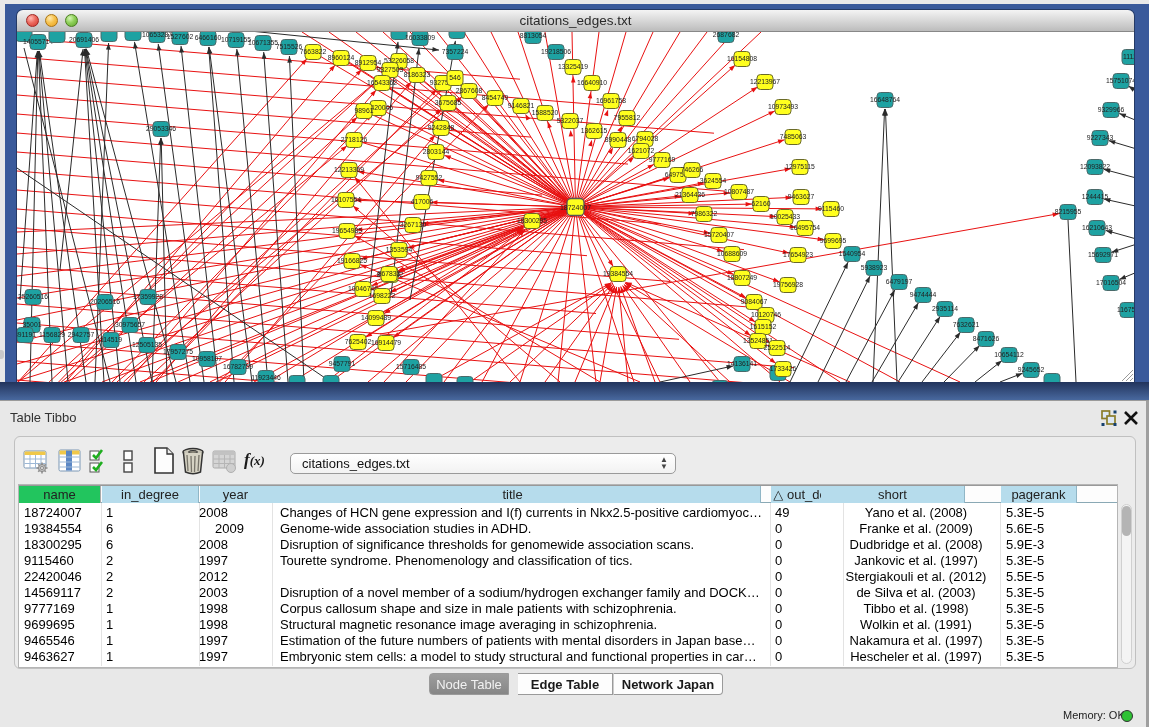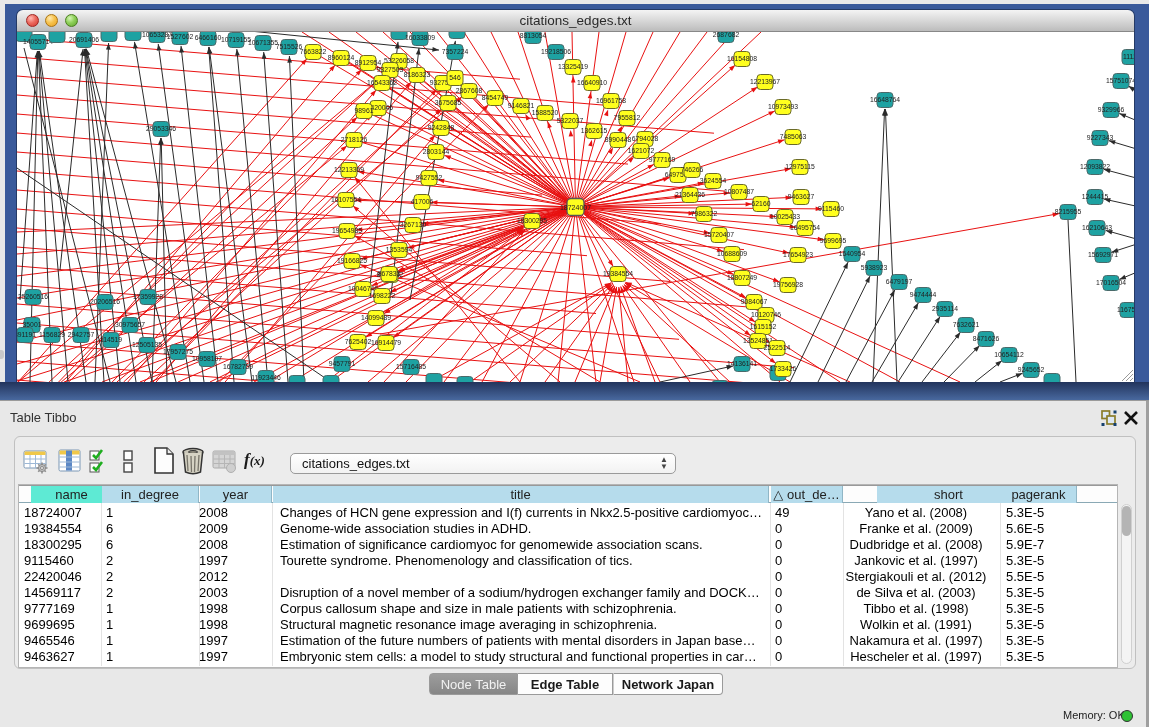--- a/index.html
+++ b/index.html
@@ -25,21 +25,21 @@
 #tbody{position:absolute;left:19px;top:503px;width:1098px;height:163px;background:#fff;overflow:hidden}
 .trow{position:absolute;left:0;width:1098px;height:16px;font-size:13px;color:#000}
 .trow span{position:absolute;white-space:nowrap;line-height:16px}
 .trow .ctr{text-align:center}
 .gline{position:absolute;top:0;width:1px;height:163px;background:#e3e3e3}
 #tblwrap{position:absolute;left:18px;top:484px;width:1100px;height:184px;border:1px solid #b5b5b5;background:#fff}
 #sbar{position:absolute;left:1121px;top:504px;width:11px;height:160px;background:#f4f4f4;border:1px solid #d0d0d0;border-radius:6px}
 #sthumb{position:absolute;left:1122px;top:506px;width:9px;height:30px;background:#b4b4b4;border-radius:5px}
 #tabs{position:absolute;left:429px;top:673px;height:22px;font-size:13px;font-weight:bold}
 .tab{position:absolute;top:0;height:22px;line-height:21px;text-align:center;border:1px solid #9a9a9a}
-#tab1{left:0;width:89px;background:linear-gradient(#9d9d9d,#868686);color:#f2f2f2;border-radius:4px 0 0 4px;font-weight:normal}
+#tab1{left:0;width:80px;background:linear-gradient(#9d9d9d,#868686);color:#f2f2f2;border-radius:4px 0 0 4px;font-weight:normal}
 #tab2{left:89px;width:95px;background:#fdfdfd;color:#1a1a1a;border-left:none}
 #tab3{left:184px;width:110px;background:#fdfdfd;color:#1a1a1a;border-left:1px solid #ccc;border-radius:0 4px 4px 0}
 #mem{position:absolute;left:1063px;top:709px;font-size:11px;color:#222}
 #memdot{position:absolute;left:1121px;top:710px;width:12px;height:12px;border-radius:50%;background:#2fc235;border:1px solid #333}
 </style></head><body>
 <div id="topstrip"></div>
 <div id="leftstrip"></div>
 <div id="notch"></div>
 <div id="win">
   <div id="titlebar">citations_edges.txt</div>
@@ -752,26 +752,26 @@
  <line x1="2.5" y1="10" x2="23.5" y2="10" stroke="#b5b5b5"></line>
     <line x1="2.5" y1="14.5" x2="23.5" y2="14.5" stroke="#b5b5b5"></line>
  <circle cx="20" cy="19" r="4.5" fill="#cfcfcf" stroke="#b0b0b0"></circle>
 </svg>
 <div class="tbi" style="left:244px;top:450px;font-family:&quot;Liberation Serif&quot;,serif;font-style:italic;font-weight:bold;font-size:17px;color:#1a1a1a"><i>f</i><span style="font-size:13px">(x)</span></div>
 
 <div id="dropdown">citations_edges.txt</div>
 <div id="spin">▲<br>▼</div>
 <div id="tblwrap"></div>
 <div id="thead">
-  <div class="hc" style="left:12px;width:82px;background:#5eead4;border-right:1px solid #aaa">name</div>
+  <div class="hc" style="left:0;width:82px;background:#22c55e;border-right:1px solid #aaa">name</div>
   <div class="hc" style="left:83px;width:97px">in_degree</div>
   <div class="hc" style="left:181px;width:72px">year</div>
-  <div class="hc" style="left:254px;width:496px">title</div>
+  <div class="hc" style="left:246px;width:496px">title</div>
   <div class="hc" style="left:752px;width:72px">△ out_de…</div>
-  <div class="hc" style="left:858px;width:144px">short</div>
+  <div class="hc" style="left:802px;width:144px">short</div>
   <div class="hc" style="left:982px;width:76px">pagerank</div>
 </div>
 <div id="tbody">
 <div class="gline" style="left:82px"></div>
     <div class="gline" style="left:180px"></div>
 <div class="gline" style="left:253px"></div>
     <div class="gline" style="left:751px"></div>
 <div class="gline" style="left:824px"></div>
     <div class="gline" style="left:981px"></div>
 </div>
@@ -780,34 +780,34 @@
     <span style="left:106px">1</span>
 <span style="left:199px">2008</span>
     <span style="left:280px">Changes of HCN gene expression and I(f) currents in Nkx2.5-positive cardiomyoc…</span>
 <span style="left:775px">49</span>
     <span class="ctr" style="left:843px;width:146px">Yano et al. (2008)</span>
 <span style="left:1006px">5.3E-5</span>
   </div>
 <div class="trow" style="top:520.5px">
 <span style="left:24px">19384554</span>
     <span style="left:106px">6</span>
-<span style="left:199px">2009</span>
+<span style="left:215px">2009</span>
     <span style="left:280px">Genome-wide association studies in ADHD.</span>
 <span style="left:775px">0</span>
     <span class="ctr" style="left:843px;width:146px">Franke et al. (2009)</span>
 <span style="left:1006px">5.6E-5</span>
   </div>
 <div class="trow" style="top:536.5px">
 <span style="left:24px">18300295</span>
     <span style="left:106px">6</span>
 <span style="left:199px">2008</span>
-    <span style="left:280px">Estimation of significance cardiomyoc for genomewide association scans.</span>
+    <span style="left:280px">Disruption of significance thresholds for genomewide association scans.</span>
 <span style="left:775px">0</span>
     <span class="ctr" style="left:843px;width:146px">Dudbridge et al. (2008)</span>
-<span style="left:1006px">5.9E-7</span>
+<span style="left:1006px">5.9E-3</span>
   </div>
 <div class="trow" style="top:552.5px">
 <span style="left:24px">9115460</span>
     <span style="left:106px">2</span>
 <span style="left:199px">1997</span>
     <span style="left:280px">Tourette syndrome. Phenomenology and classification of tics.</span>
 <span style="left:775px">0</span>
     <span class="ctr" style="left:843px;width:146px">Jankovic et al. (1997)</span>
 <span style="left:1006px">5.3E-5</span>
   </div>

